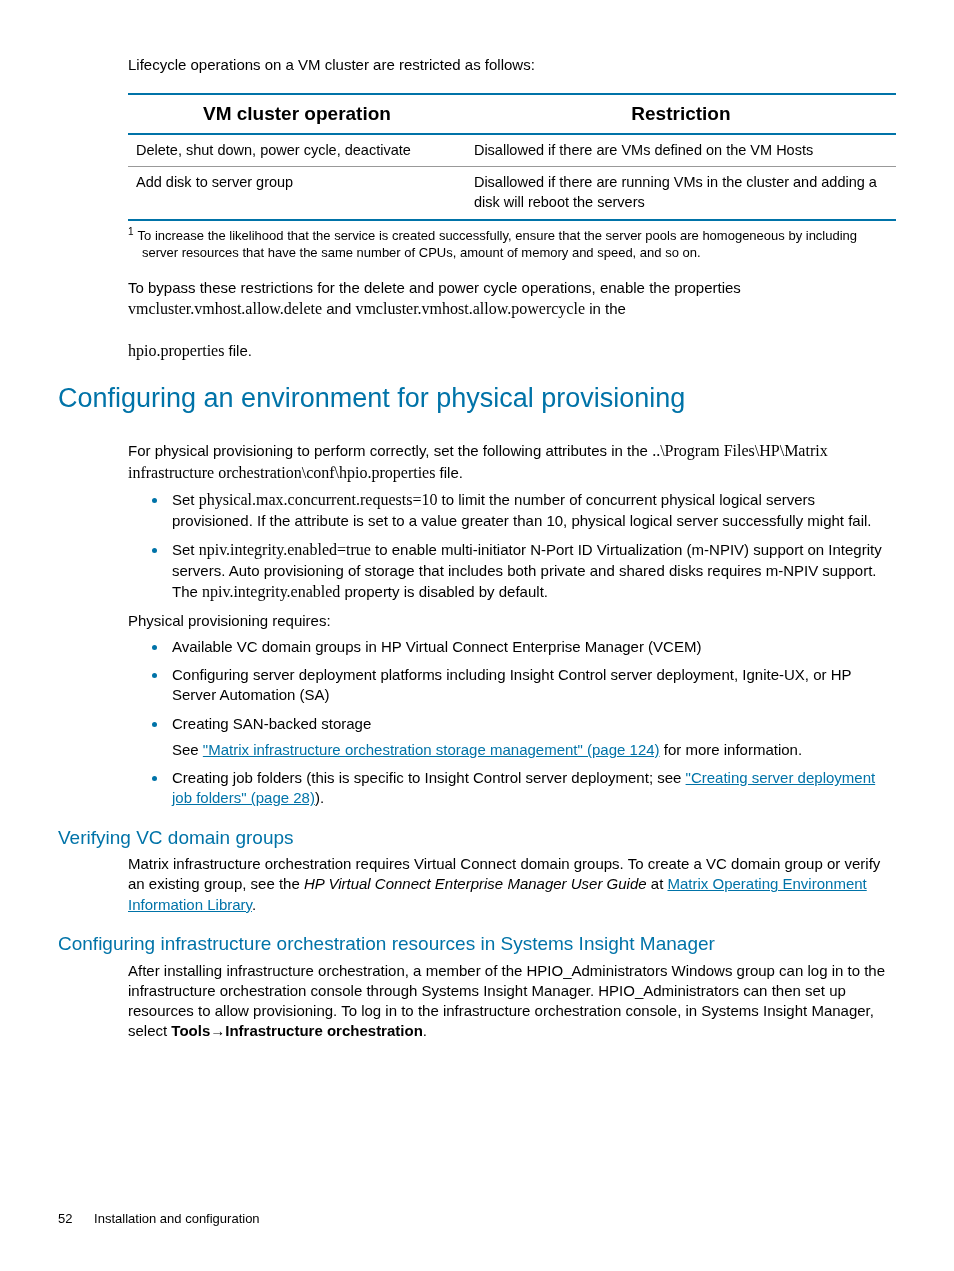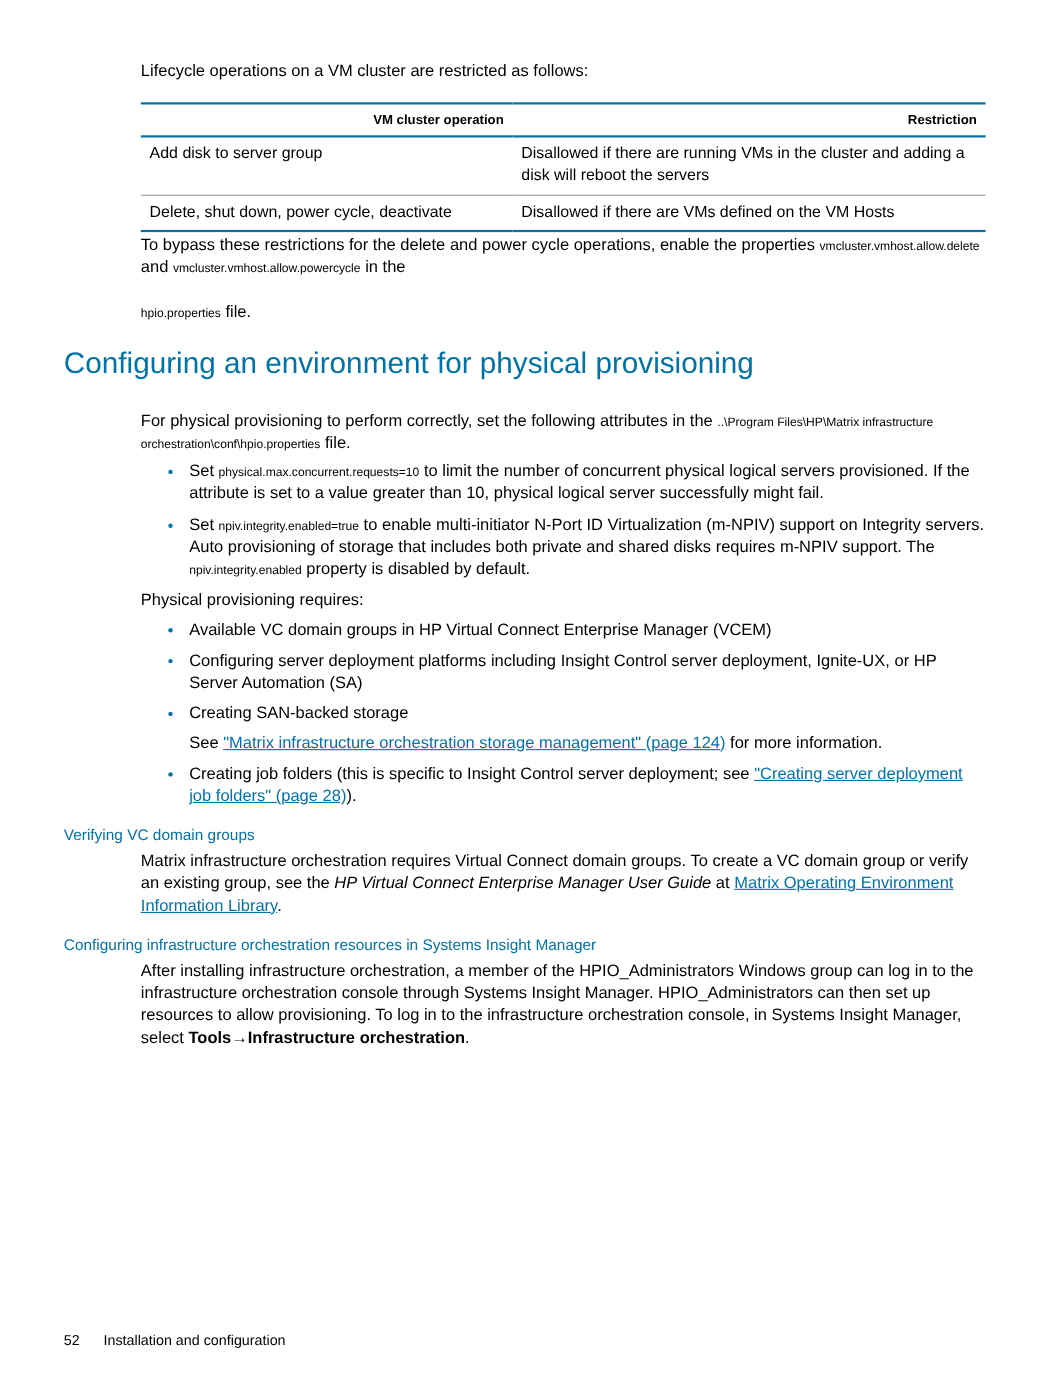--- a/index.html
+++ b/index.html
@@ -16,54 +16,54 @@
   p { margin: 0 0 6px 0; }
   .intro { margin-bottom: 18px; }
   table {
     border-collapse: collapse;
     width: 100%;
     margin-bottom: 2px;
   }
   th {
     border-top: 2px solid #0073a8;
     border-bottom: 2px solid #0073a8;
-    text-align: right;
+    text-align: center;
     font-weight: bold;
-    font-size: 12px;
+    font-size: 19px;
     padding: 6px 8px;
   }
   td {
     border-bottom: 1px solid #999;
     padding: 6px 8px;
     font-size: 14.5px;
     vertical-align: top;
   }
   table tr:last-child td { border-bottom: 2px solid #0073a8; }
   th:first-child, td:first-child { width: 44%; }
   sup { font-size: 10px; vertical-align: super; }
   .footnote {
     font-size: 13px;
     margin: 4px 0 16px 0;
     padding-left: 14px;
     text-indent: -14px;
   }
   .footnote sup { margin-right: 4px; }
-  code, .mono { font-family: Liberation Sans, sans-serif; font-size: 11px; }
+  code, .mono { font-family: Liberation Serif, serif; font-size: 16px; }
   h1 {
     font-family: Arial, sans-serif;
     font-weight: normal;
     color: #0073a8;
     font-size: 27px;
     margin: 18px 0 24px 0;
   }
   h2 {
     font-family: Arial, sans-serif;
     font-weight: normal;
     color: #0073a8;
-    font-size: 14px;
+    font-size: 19px;
     margin: 16px 0 4px 0;
   }
   ul { margin: 4px 0 8px 0; padding-left: 110px; }
   li { margin-bottom: 8px; padding-left: 4px; }
   li::marker { color: #0073a8; }
   .link { color: #0073a8; text-decoration: underline; }
   .italic { font-style: italic; }
   .footer {
     position: absolute;
     bottom: 43px;
@@ -81,30 +81,33 @@
 <div class="indent">
 <table>
   <thead>
     <tr>
       <th>VM cluster operation</th>
       <th>Restriction</th>
     </tr>
   </thead>
   <tbody>
     <tr>
+      <td>Delete, shut down, power cycle, deactivate</td>
+      <td>Disallowed if there are VMs defined on the VM Hosts</td>
+    </tr>
+    <tr>
       <td>Add disk to server group</td>
       <td>Disallowed if there are running VMs in the cluster and adding a disk will reboot the servers</td>
-    </tr>
-    <tr>
-      <td>Delete, shut down, power cycle, deactivate</td>
-      <td>Disallowed if there are VMs defined on the VM Hosts</td>
     </tr>
   </tbody>
 </table>
 
+<p class="footnote">
+  <sup>1</sup><span>To increase the likelihood that the service is created successfully, ensure that the server pools are homogeneous by including server resources that have the same number of CPUs, amount of memory and speed, and so on.</span>
+</p>
 
 <p>
   <span>To bypass these restrictions for the delete and power cycle operations, enable the properties </span><code>vmcluster.vmhost.allow.delete</code><span> and </span><code>vmcluster.vmhost.allow.powercycle</code><span> in the </span><br>
   <br>
   <code>hpio.properties</code><span> file.</span>
 </p>
 </div>
 
 <h1>Configuring an environment for physical provisioning</h1>
 

